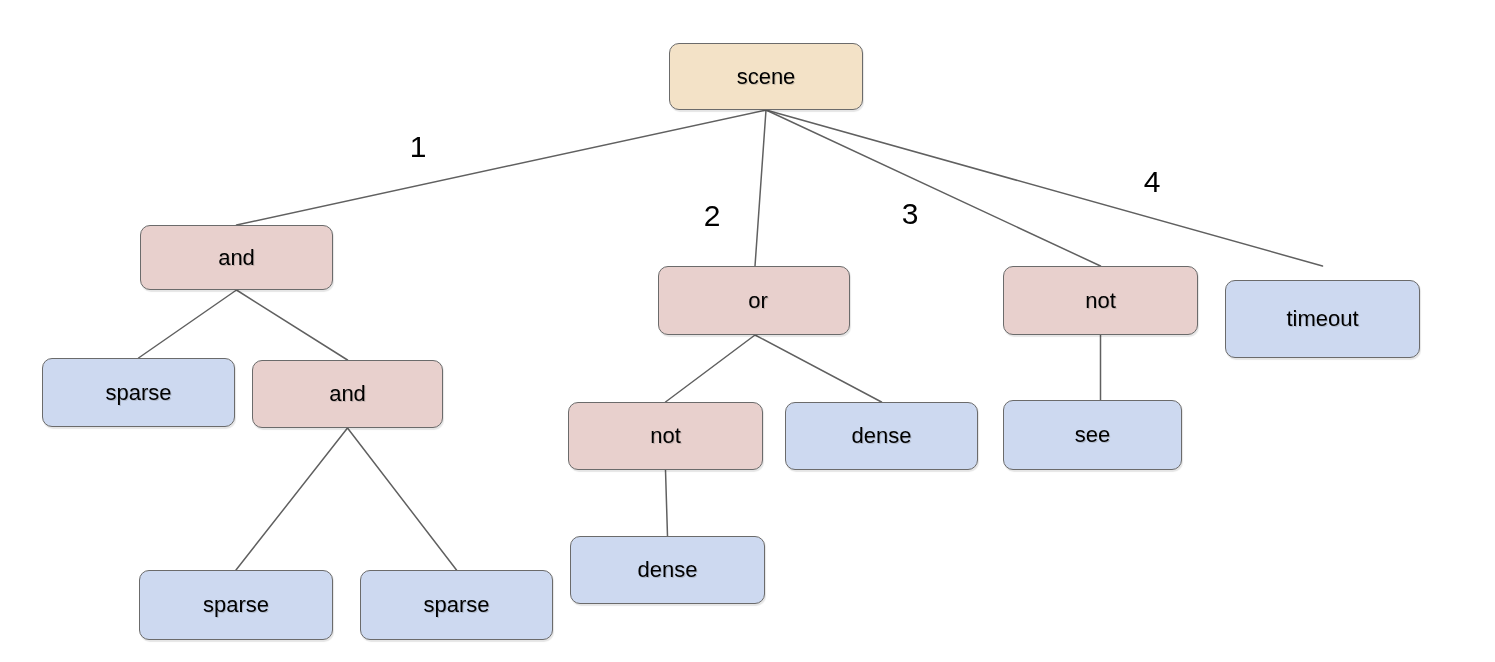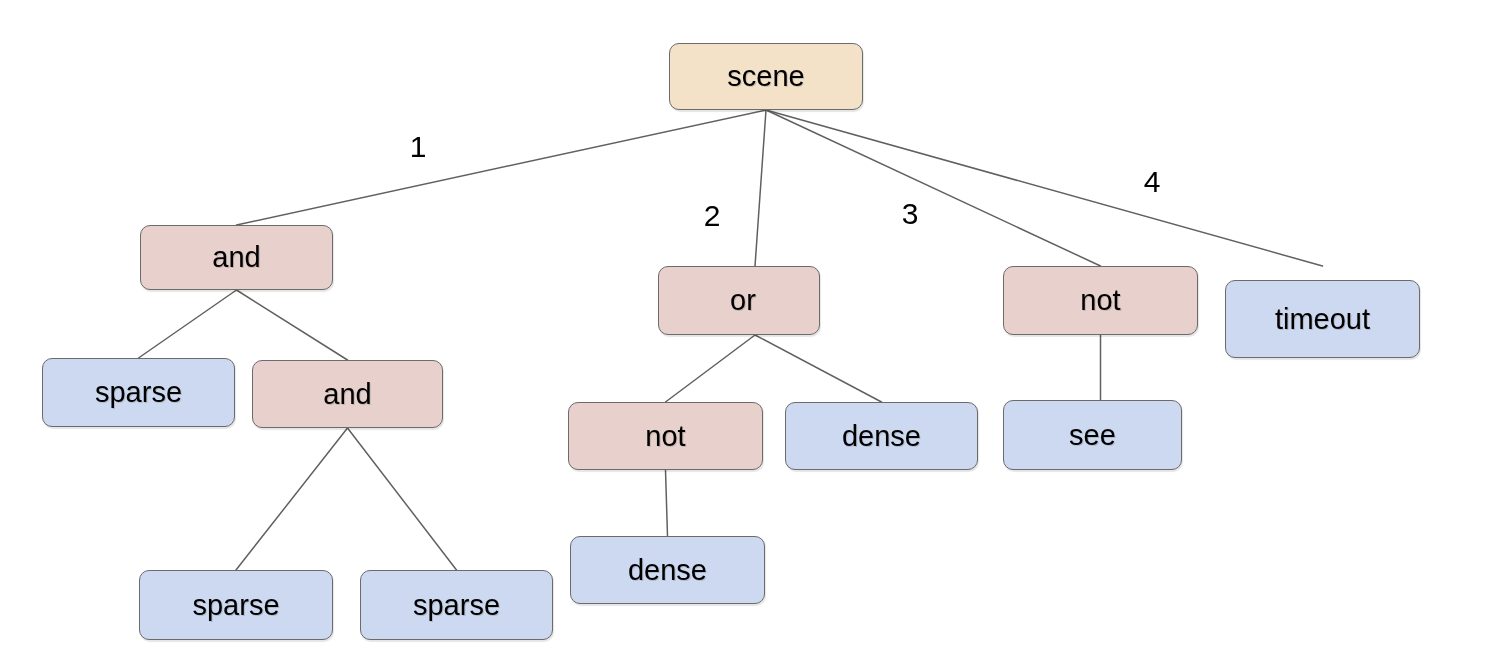--- a/index.html
+++ b/index.html
@@ -23,21 +23,21 @@
     height: 100%;
   }
   .node {
     position: absolute;
     display: flex;
     align-items: center;
     justify-content: center;
     box-sizing: border-box;
     border: 1.6px solid #6b6b6b;
     border-radius: 10px;
-    font-size: 29px;
+    font-size: 22px;
     line-height: 1;
     color: #000000;
     box-shadow: 1px 1.5px 1px rgba(0,0,0,0.10);
   }
   .node span {
     text-shadow: 1px 1px 0 rgba(90,90,90,0.25);
   }
   .edge-line {
     stroke-linecap: round;
   }
@@ -69,21 +69,21 @@
       <line x1="665.5" y1="470" x2="667.5" y2="536" stroke="#606060" stroke-width="1.5" class="edge-line"></line>
       <line x1="1100.5" y1="335" x2="1100.5" y2="400" stroke="#606060" stroke-width="1.5" class="edge-line"></line>
     </svg>
   <div id="nodes-layer">
       <div class="node node-root" style="left: 669px; top: 43px; width: 194px; height: 67px; background: rgb(243, 226, 199); border-color: rgb(107, 107, 107);">
         <span>scene</span>
       </div>
       <div class="node node-operator" style="left: 140px; top: 225px; width: 193px; height: 65px; background: rgb(232, 208, 205); border-color: rgb(107, 107, 107);">
         <span>and</span>
       </div>
-      <div class="node node-operator" style="left: 658px; top: 266px; width: 162px; height: 69px; background: rgb(232, 208, 205); border-color: rgb(107, 107, 107); padding-left: 8px;">
+      <div class="node node-operator" style="left: 658px; top: 266px; width: 192px; height: 69px; background: rgb(232, 208, 205); border-color: rgb(107, 107, 107); padding-left: 8px;">
         <span>or</span>
       </div>
       <div class="node node-operator" style="left: 1003px; top: 266px; width: 195px; height: 69px; background: rgb(232, 208, 205); border-color: rgb(107, 107, 107);">
         <span>not</span>
       </div>
       <div class="node node-leaf" style="left: 1225px; top: 280px; width: 195px; height: 78px; background: rgb(205, 217, 240); border-color: rgb(107, 107, 107);">
         <span>timeout</span>
       </div>
       <div class="node node-leaf" style="left: 42px; top: 358px; width: 193px; height: 69px; background: rgb(205, 217, 240); border-color: rgb(107, 107, 107);">
         <span>sparse</span>

